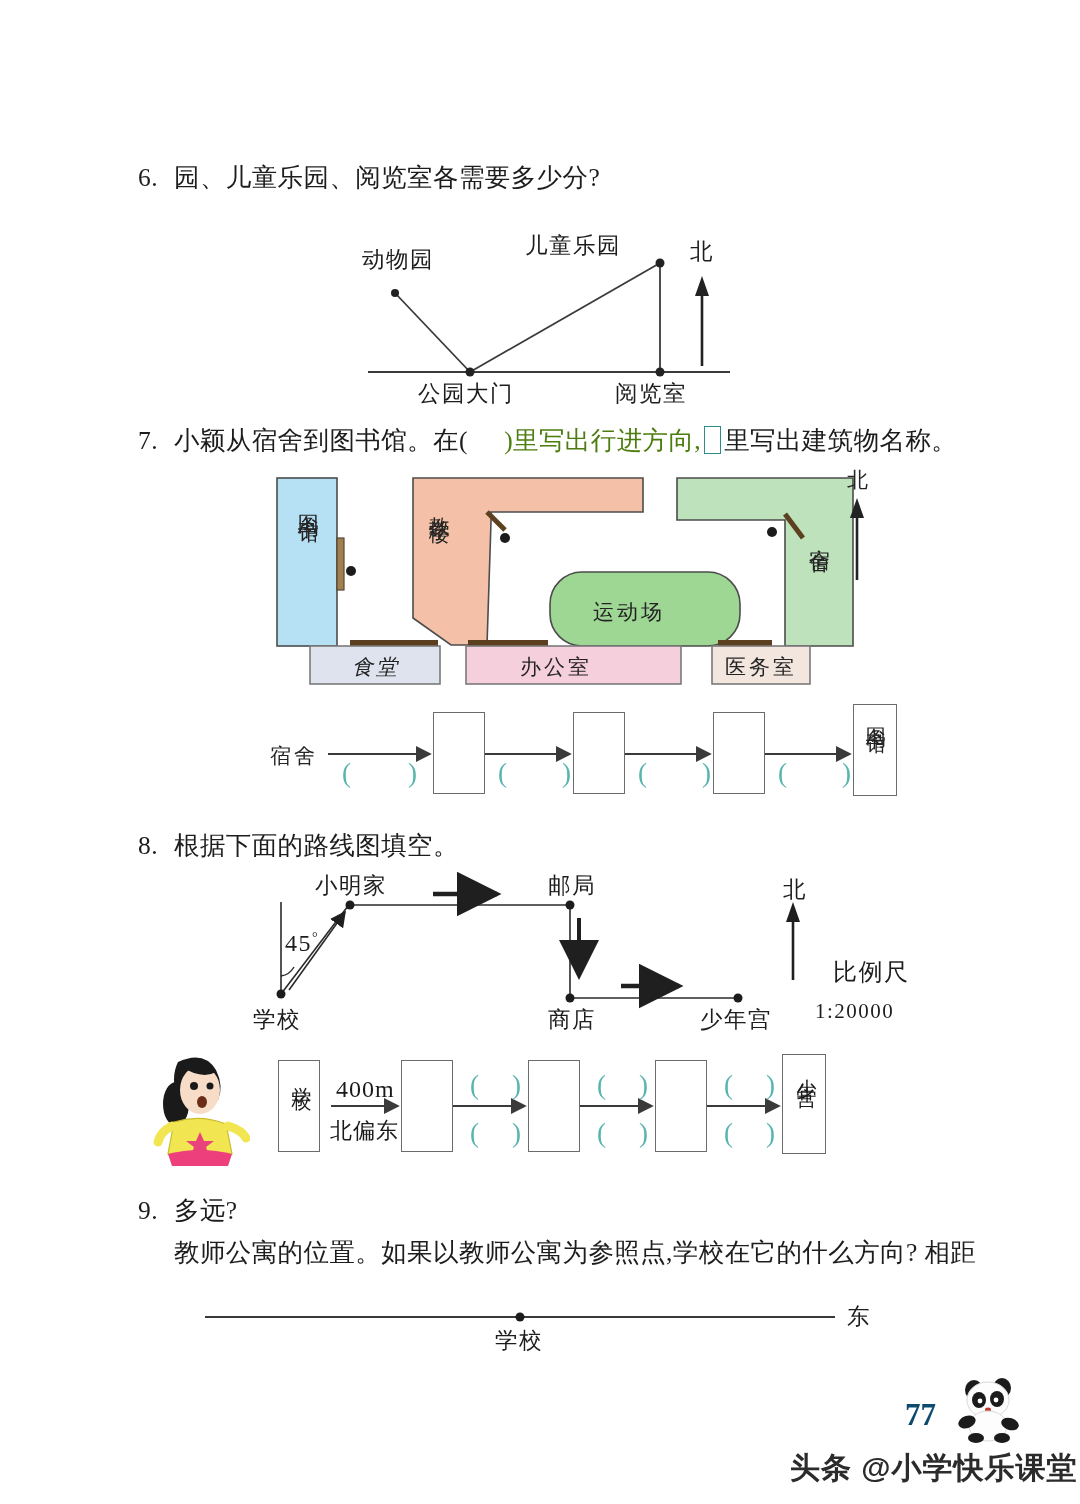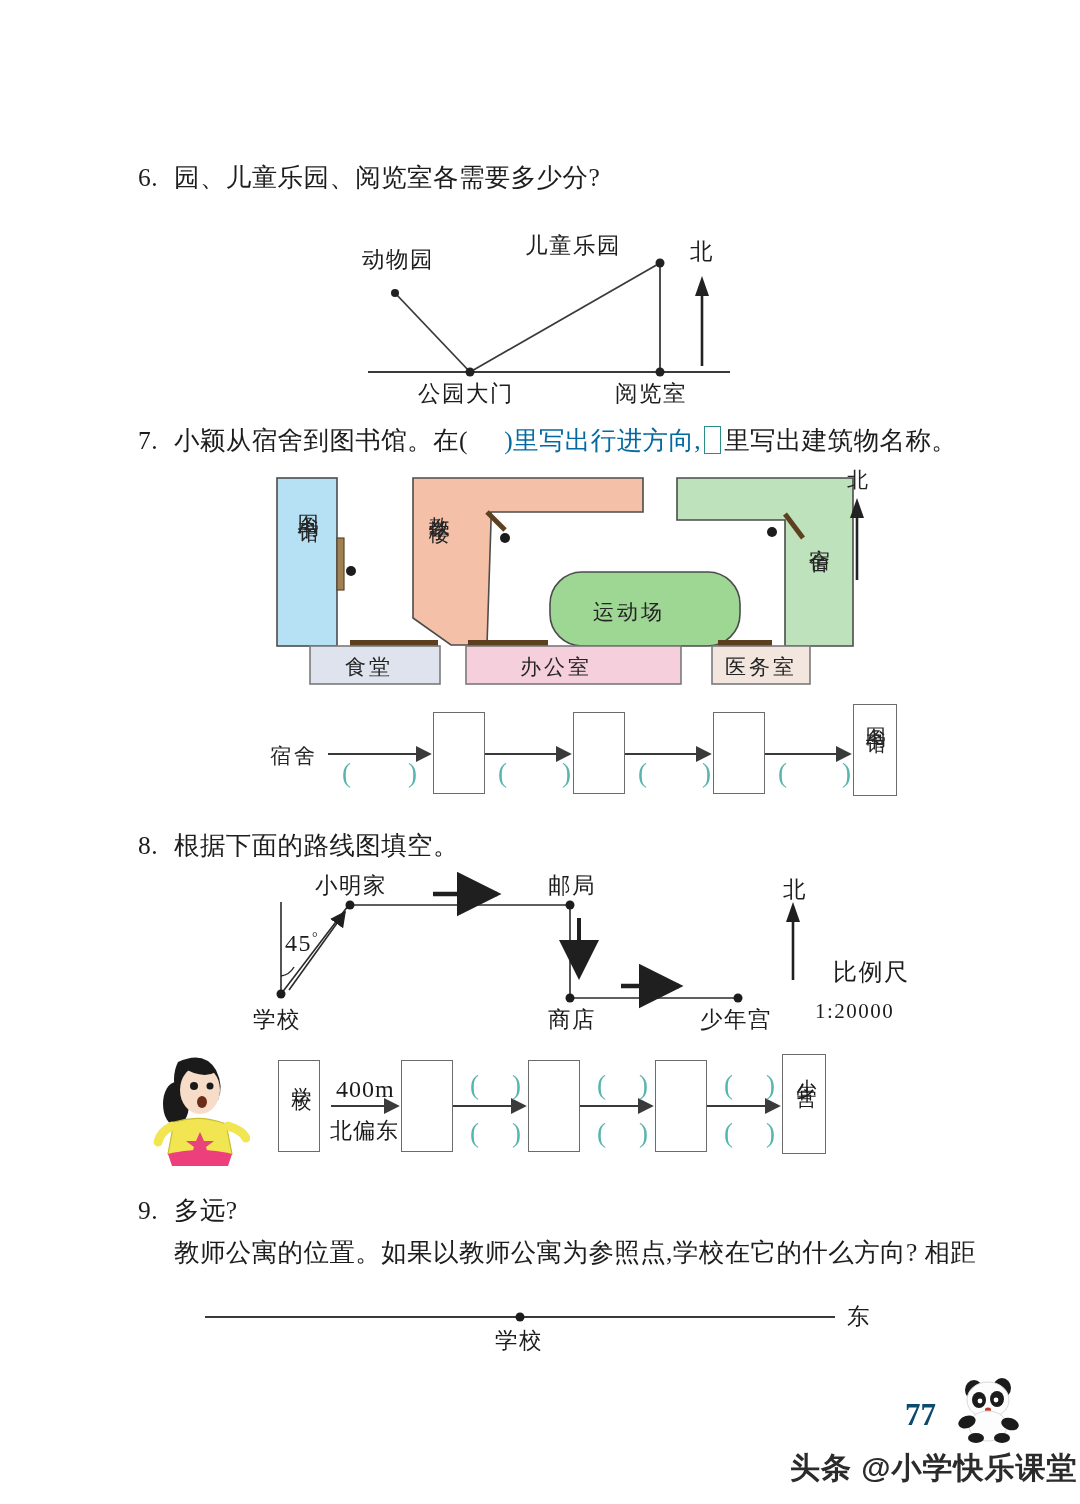--- a/index.html
+++ b/index.html
@@ -31,21 +31,21 @@
   .qnum {
     position: absolute;
     left: 0;
     top: 0;
     font-size: 25.5px;
   }
   .qbody {
     margin-left: 36px;
     text-indent: 0;
   }
-  .teal { color: #0369a1; margin-top: 36px; }
+  .teal { color: #4d7c0f; margin-top: 36px; }
   .boxchar {
     display: inline-block;
     width: 15px;
     height: 26px;
     border: 1.6px solid #2a8e88;
     vertical-align: -5px;
     margin: 0 3px;
   }
   .pargap { letter-spacing: 30px; }
 
@@ -206,21 +206,21 @@
 
   <div class="fig" style="left:300px; top:636px; width:530px; height:52px;">
     <svg width="530" height="52" viewBox="0 0 530 52">
       <rect x="50" y="4" width="88" height="8" fill="#5c3f1e"></rect>
       <rect x="10" y="10" width="130" height="38" fill="#dfe3ee" stroke="#7a7a7a" stroke-width="1.6"></rect>
       <rect x="168" y="4" width="80" height="8" fill="#5c3f1e"></rect>
       <rect x="166" y="10" width="215" height="38" fill="#f6cfdd" stroke="#7a7a7a" stroke-width="1.6"></rect>
       <rect x="418" y="4" width="54" height="8" fill="#5c3f1e"></rect>
       <rect x="412" y="10" width="98" height="38" fill="#f2e6de" stroke="#7a7a7a" stroke-width="1.6"></rect>
     </svg>
-    <span class="hlabel" style="left:45px; top:17px;">食堂</span>
+    <span class="hlabel" style="left:52px; top:17px;font-style:italic;">食堂</span>
     <span class="hlabel" style="left:220px; top:17px;">办公室</span>
     <span class="hlabel" style="left:425px; top:17px;">医务室</span>
   </div>
 
   <div class="fig" style="left:270px; top:700px; width:640px; height:100px;">
     <svg width="640" height="100" viewBox="0 0 640 100">
       <defs>
         <marker id="arr7" markerWidth="9" markerHeight="9" refX="8" refY="4.5" orient="auto">
           <polygon points="0,0 9,4.5 0,9" fill="#3a3a3a"></polygon>
         </marker>

